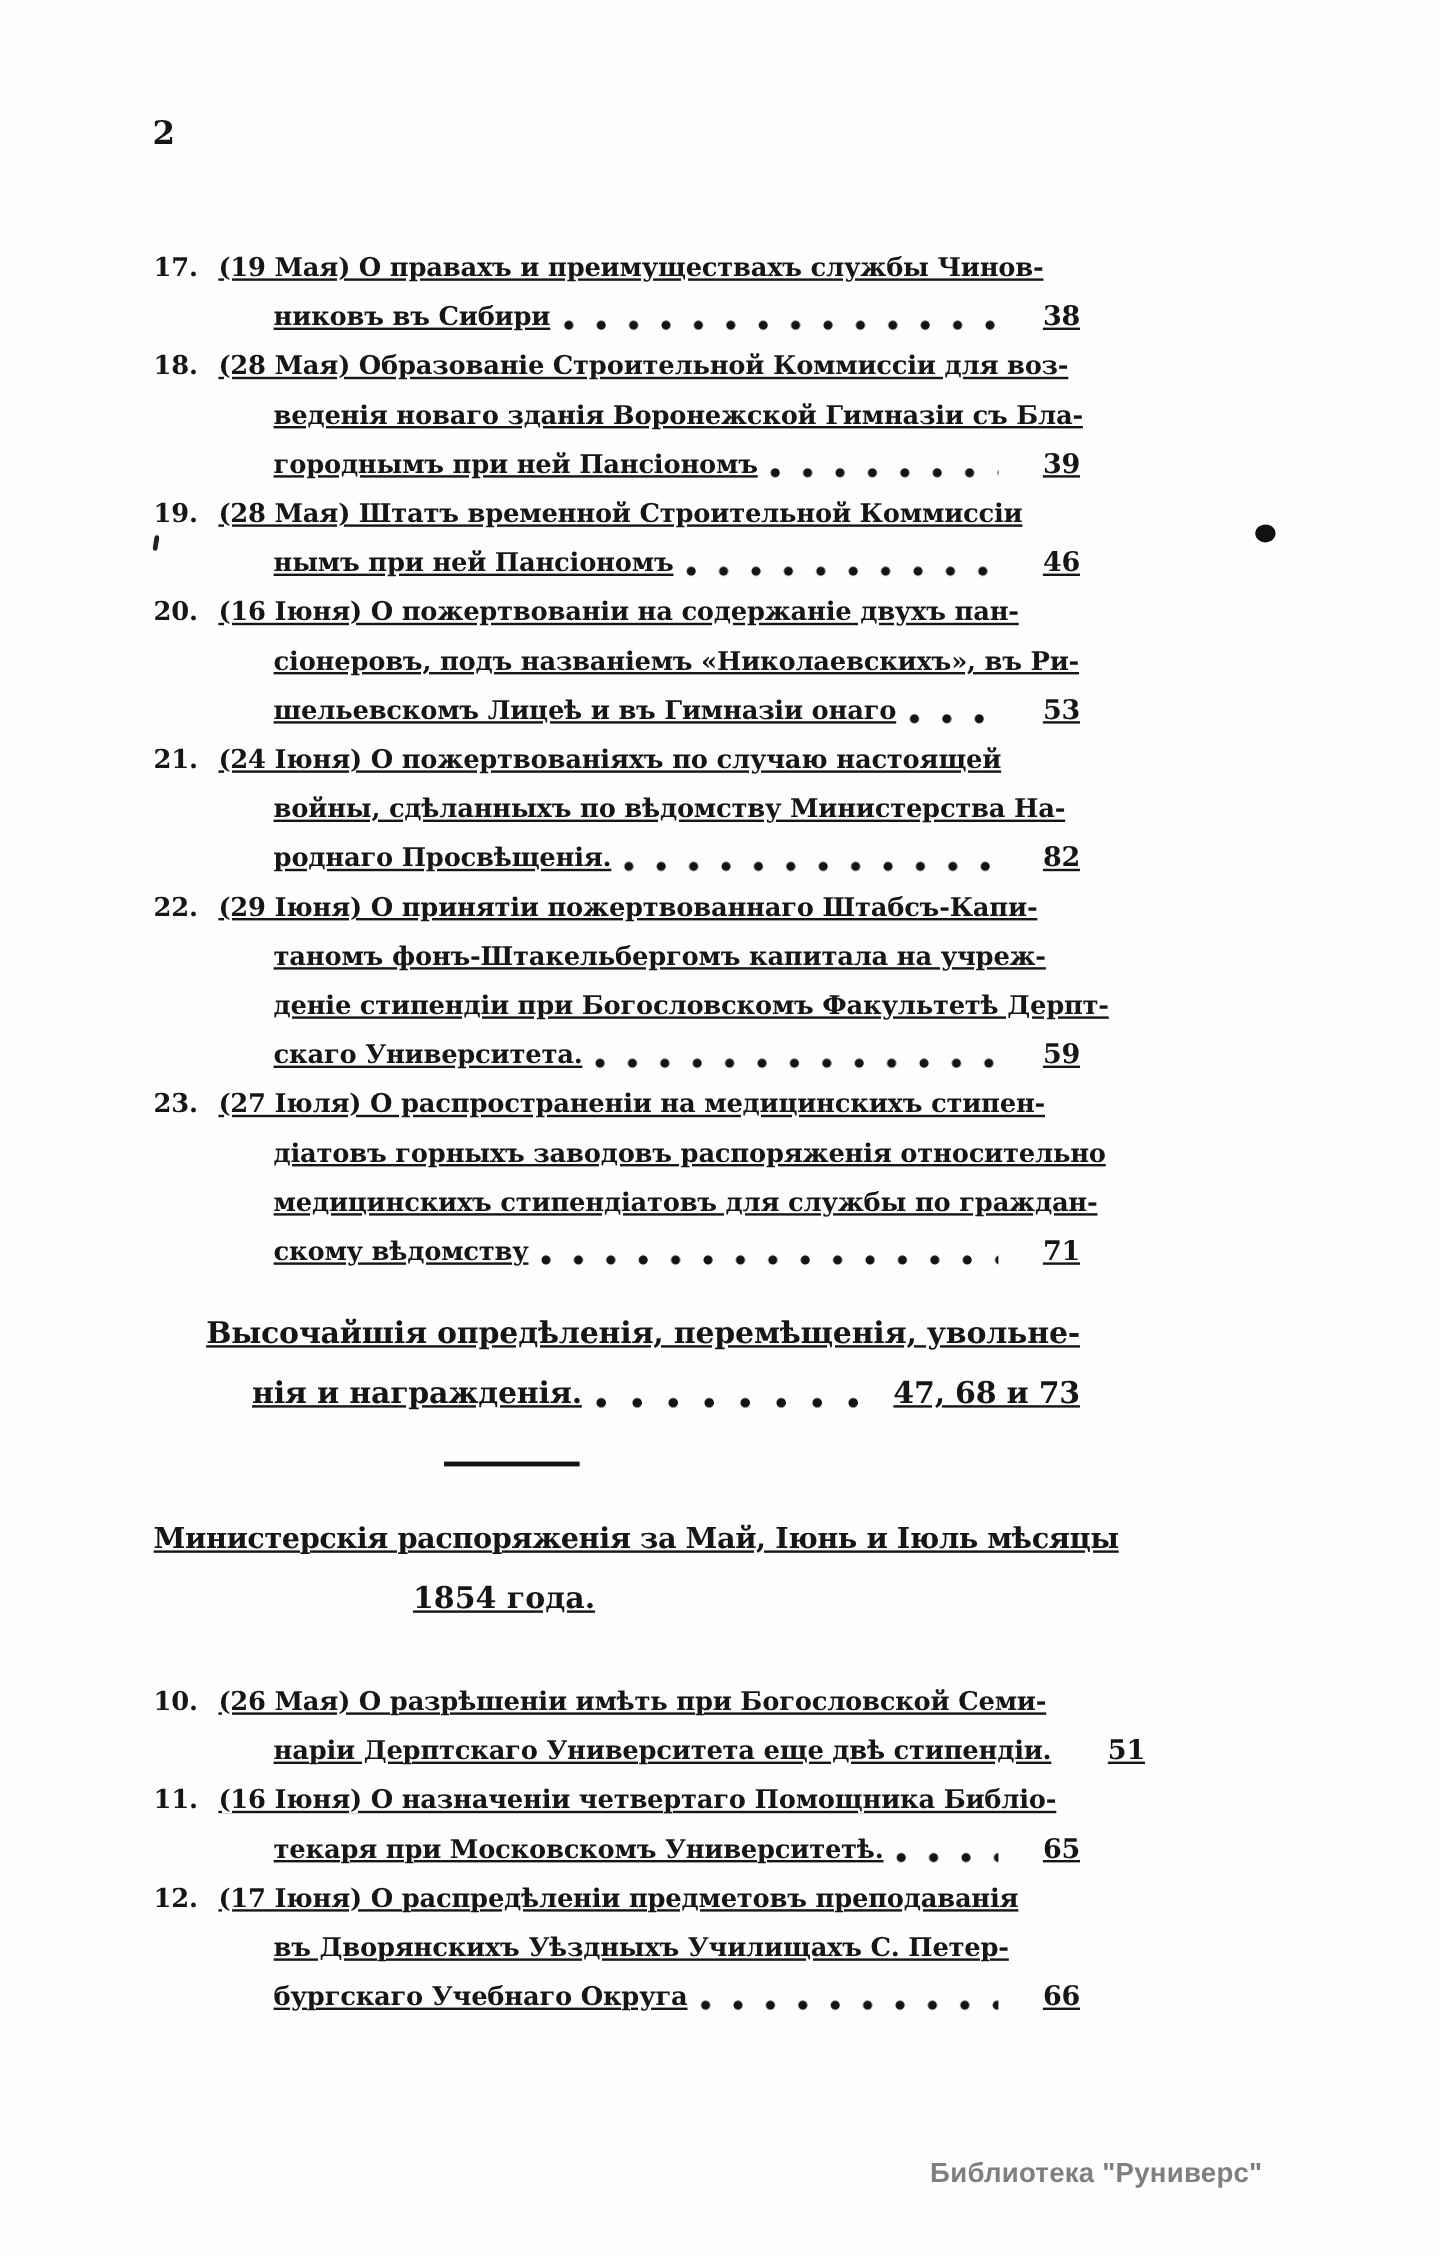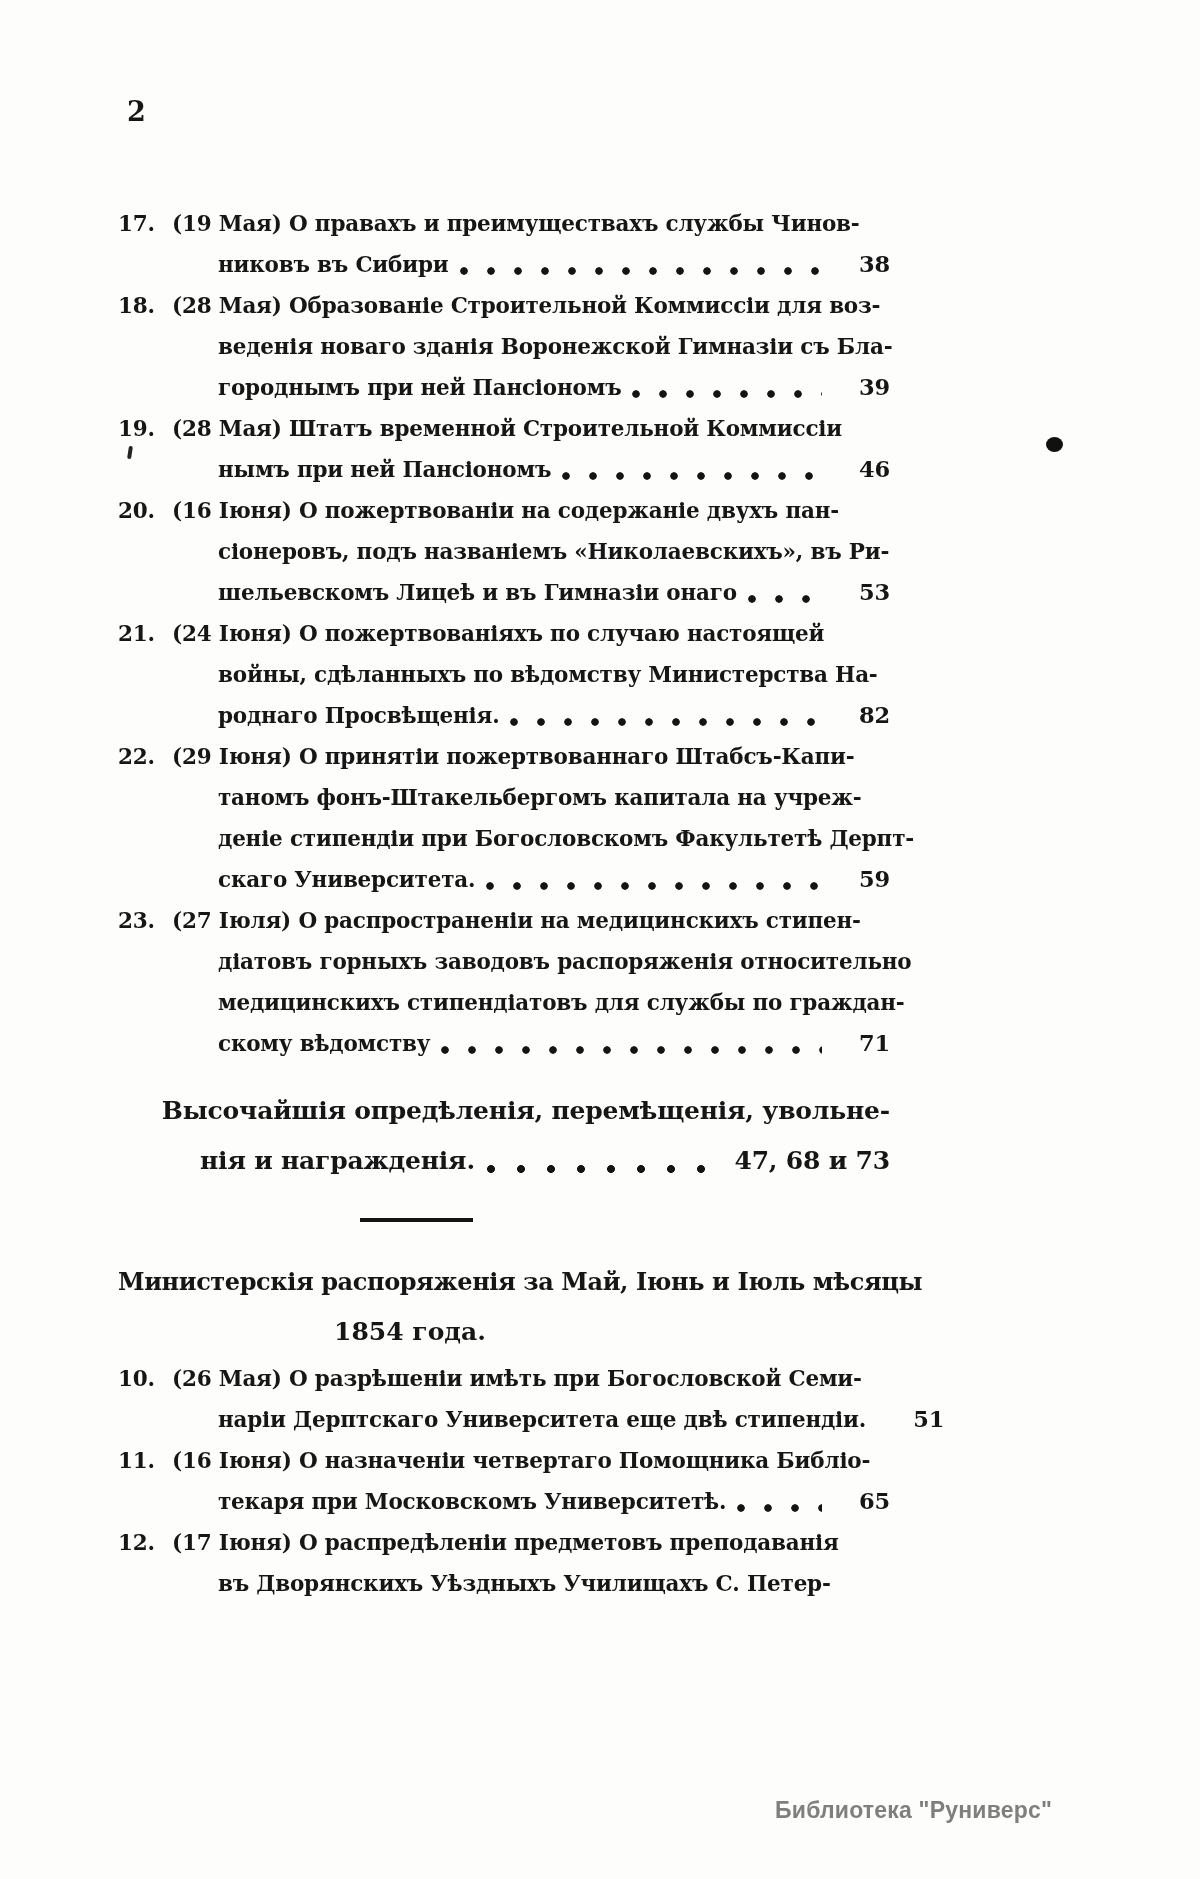--- a/index.html
+++ b/index.html
@@ -13,21 +13,21 @@
     -webkit-font-smoothing:antialiased;
   }
   .page { position:absolute; inset:0; background:#fdfdfc; }
 
   .folio {
     position:absolute; left:127px; top:96px;
     font-size:27px; font-weight:700;
   }
 
   .content {
-    position:absolute; left:118px; top:203px; width:772px;
+    position:absolute; left:128px; top:203px; width:772px;text-decoration:underline;
   }
 
   .entry { display:block; }
   .line {
     white-space:nowrap;
     line-height:41px;
     font-size:21.5px;
     font-weight:700;
     letter-spacing:-0.2px;
   }
@@ -66,21 +66,21 @@
   .ministry-heading { margin-top:36px; }
   .ministry-heading .h1 {
     line-height:48px; font-size:24px; font-weight:700;
     text-align:center; white-space:nowrap; letter-spacing:-0.4px;
   }
   .ministry-heading .h2 {
     line-height:52px; font-size:25px; font-weight:700;
     text-align:center; position:relative; left:-94px;
   }
 
-  .ministry-entries { }
+  .ministry-entries { margin-top:40px; }
 
   .watermark {
     position:absolute; right:148px; top:1797px;
     font-family:"Liberation Sans", sans-serif;
     font-size:23px; font-weight:700;
     color:#7f7f7f; letter-spacing:0.2px;
   }
 
   .ink-blot {
     position:absolute; left:1046px; top:437px;
@@ -199,20 +199,25 @@
           <div class="line"><span class="num">11.</span><span class="txt">(16 Іюня) О назначеніи четвертаго Помощника Библіо-</span></div>
           <div class="line cont lastline">
             <span class="txt">текаря при Московскомъ Университетѣ.</span>
             <span class="leader"></span>
             <span class="pagenum">65</span>
           </div>
         </div>
         <div class="entry">
           <div class="line"><span class="num">12.</span><span class="txt">(17 Іюня) О распредѣленіи предметовъ преподаванія</span></div>
           <div class="line cont"><span class="txt">въ Дворянскихъ Уѣздныхъ Училищахъ С. Петер-</span></div>
+          <div class="line cont lastline">
+            <span class="txt">бургскаго Учебнаго Округа</span>
+            <span class="leader"></span>
+            <span class="pagenum">66</span>
+          </div>
         </div>
       </div>
 
   </div>
 
   <div class="ink-blot"></div>
   <div class="ink-speck"></div>
 
   <div class="watermark">Библиотека "Руниверс"</div>
 

